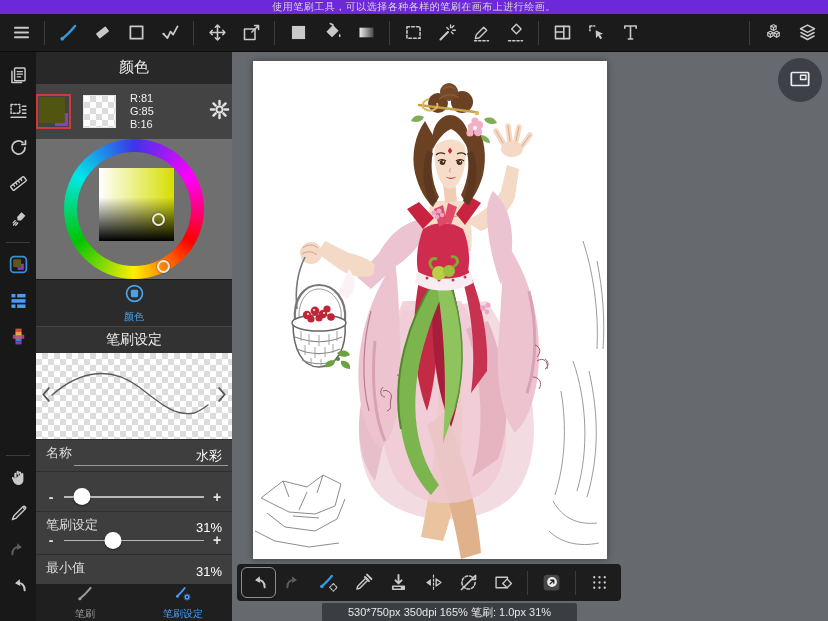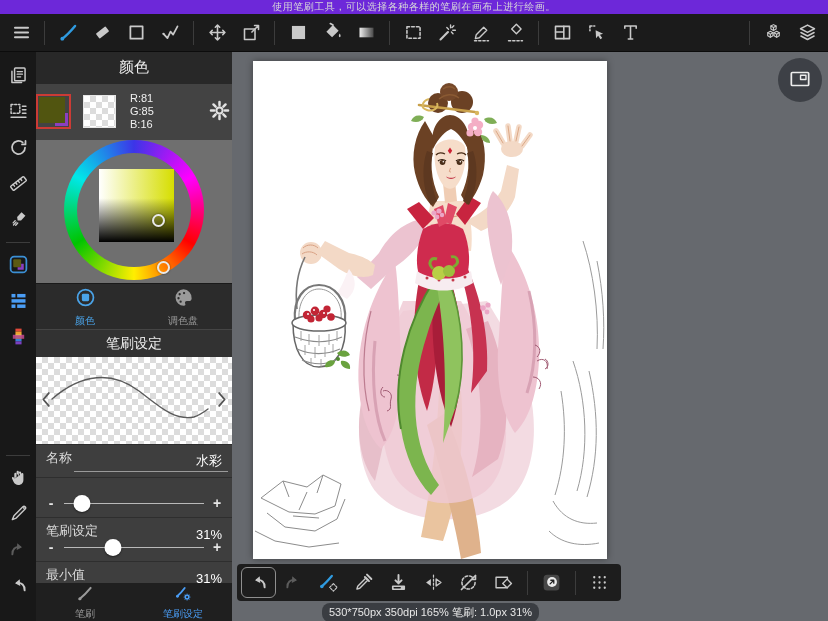--- a/index.html
+++ b/index.html
@@ -88,21 +88,21 @@
   .name-underline { position:absolute; left:38px; right:4px; bottom:5px; height:1px; background:#9a9a9a; }
   .slider-row-size { height:40px; }
   .slider-row-op { height:44px; }
   .slider { position:absolute; left:8px; right:8px; bottom:4px; height:20px; }
   .slider .minus,.slider .plus { position:absolute; top:0; width:14px; height:20px; color:#e6e6e6;
     font-size:14px; font-weight:bold; text-align:center; line-height:20px; cursor:pointer; }
   .slider .minus { left:0; } .slider .plus { right:0; }
   .slider .track { position:absolute; left:20px; right:20px; top:9.5px; height:1.5px; background:#b9b9b9; cursor:pointer; }
   .slider .knob { position:absolute; top:-8px; width:17px; height:17px; background:#fff; border-radius:50%;
     box-shadow:0 1px 2px rgba(0,0,0,.5); transform:translateX(-50%); cursor:pointer; }
-  .min-row { height:22px; }
+  .min-row { height:30px; }
 
   
   .panel-tabs { margin-top:auto; height:38px; background:#1f1f1f; display:flex;align-items:flex-end; }
   .ptab { flex:1; display:flex; flex-direction:column; align-items:center; justify-content:center; gap:0px;
     background:none; border:none; cursor:pointer; color:#9a9a9a; }
   .ptab svg { width:19px; height:19px; }
   .ptab .lbl { font-size:10px; color:#9a9a9a; }
   .ptab.active .lbl { color:#4a9df5; }
 
   
@@ -111,22 +111,22 @@
     box-shadow:0 0 7px rgba(0,0,0,.4); cursor:crosshair; }
   .paint-canvas svg { width:100%; height:100%; display:block; }
   .nav-toggle { position:absolute; left:546px; top:6px; width:44px; height:44px; border-radius:50%;
     background:rgba(58,61,66,.92); border:none; color:#ececec; cursor:pointer;
     display:flex; align-items:center; justify-content:center; }
   .nav-toggle svg { width:26px; height:26px; }
 
   .bottom-toolbar { position:absolute; left:5px; top:512px; height:37px; background:#1d1d1d;
     border-radius:4px; display:flex; align-items:center; padding:0 4px; color:#c9c9c9; }
   .bottom-toolbar .tool-btn { width:35px; height:31px; }
-  .status-pill { position:absolute; left:90px; top:551px; background:#3a3d42; border-radius:8px;
-    color:#e7e7e7; font-size:11px; padding:2px 7px; white-space:nowrap; }
+  .status-pill { position:absolute; left:90px; top:551px; background:#3a3d42; border-radius:2px;
+    color:#e7e7e7; font-size:11px; padding:2px 26px; white-space:nowrap; }
 </style>
 </head>
 <body>
 
 <div class="screen">
   <div class="tip-bar">
     <span>使用笔刷工具，可以选择各种各样的笔刷在画布上进行绘画。</span>
   </div>
 
   <div class="top-toolbar" id="top-toolbar">
@@ -448,32 +448,20 @@
         <div class="sel-dot" style="left:121px; top:121px;"></div>
       </div>
 
       <div class="color-tabs" id="color-tabs">
           <div class="ctab active">
             <span class="icon"><svg viewBox="0 0 24 24" fill="none" stroke="currentColor" stroke-linecap="round" stroke-linejoin="round" stroke-width="1.7">
                 <circle cx="12" cy="12" r="8.3" stroke="#4aa3e8" stroke-width="1.8"></circle>
                 <rect x="8.2" y="8.2" width="7.6" height="7.6" rx="1.5" fill="#4aa3e8" stroke="none"></rect>
               </svg></span>
             <span class="lbl">颜色</span>
-          </div>
-          <div class="ctab">
-            <span class="icon"><svg viewBox="0 0 24 24" fill="none" stroke="currentColor" stroke-linecap="round" stroke-linejoin="round" stroke-width="1.7">
-                <path d="M12 3.5a8.5 8.5 0 1 0 .4 17c1.6 0 2-1 1.4-2-.8-1.4.2-2.8 1.8-2.8h1.9c1.8 0 3-1 3-2.7A8.7 8.7 0 0 0 12 3.5z" fill="#9a9a9a" stroke="none"></path>
-                <g fill="#2b2b2b" stroke="none">
-                  <circle cx="8" cy="8.6" r="1.2"></circle>
-                  <circle cx="6.8" cy="12.8" r="1.2"></circle>
-                  <circle cx="9" cy="16.4" r="1.2"></circle>
-                  <circle cx="12.6" cy="7.4" r="1.2"></circle>
-                </g>
-              </svg></span>
-            <span class="lbl">调色盘</span>
           </div>
         </div>
 
       <div class="brush-header">笔刷设定</div>
 
       <div class="brush-preview checker">
         <svg class="curve" viewBox="0 0 196 87">
           <path d="M16 42 C46 16 76 14 103 34 C123 49 138 64 158 60 C164 58 168 55 172 52" fill="none" stroke="#4a4a4a" stroke-width="1.4" stroke-linecap="round" opacity="0.9"></path>
         </svg>
         <button class="chev left">

